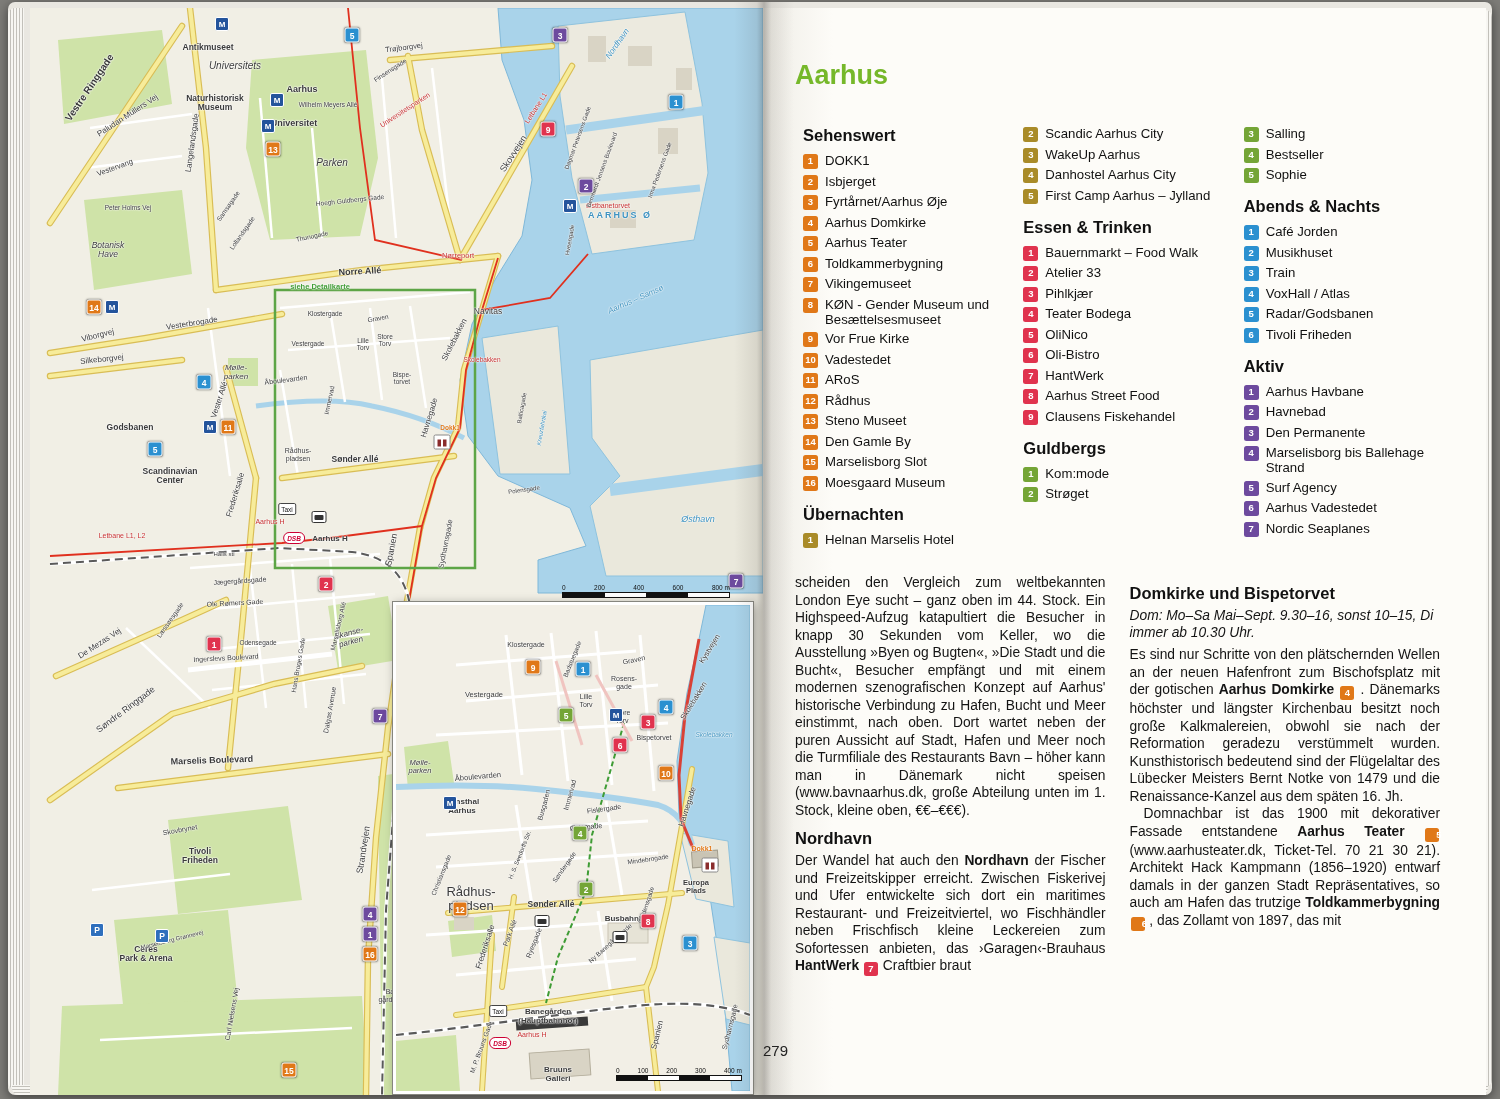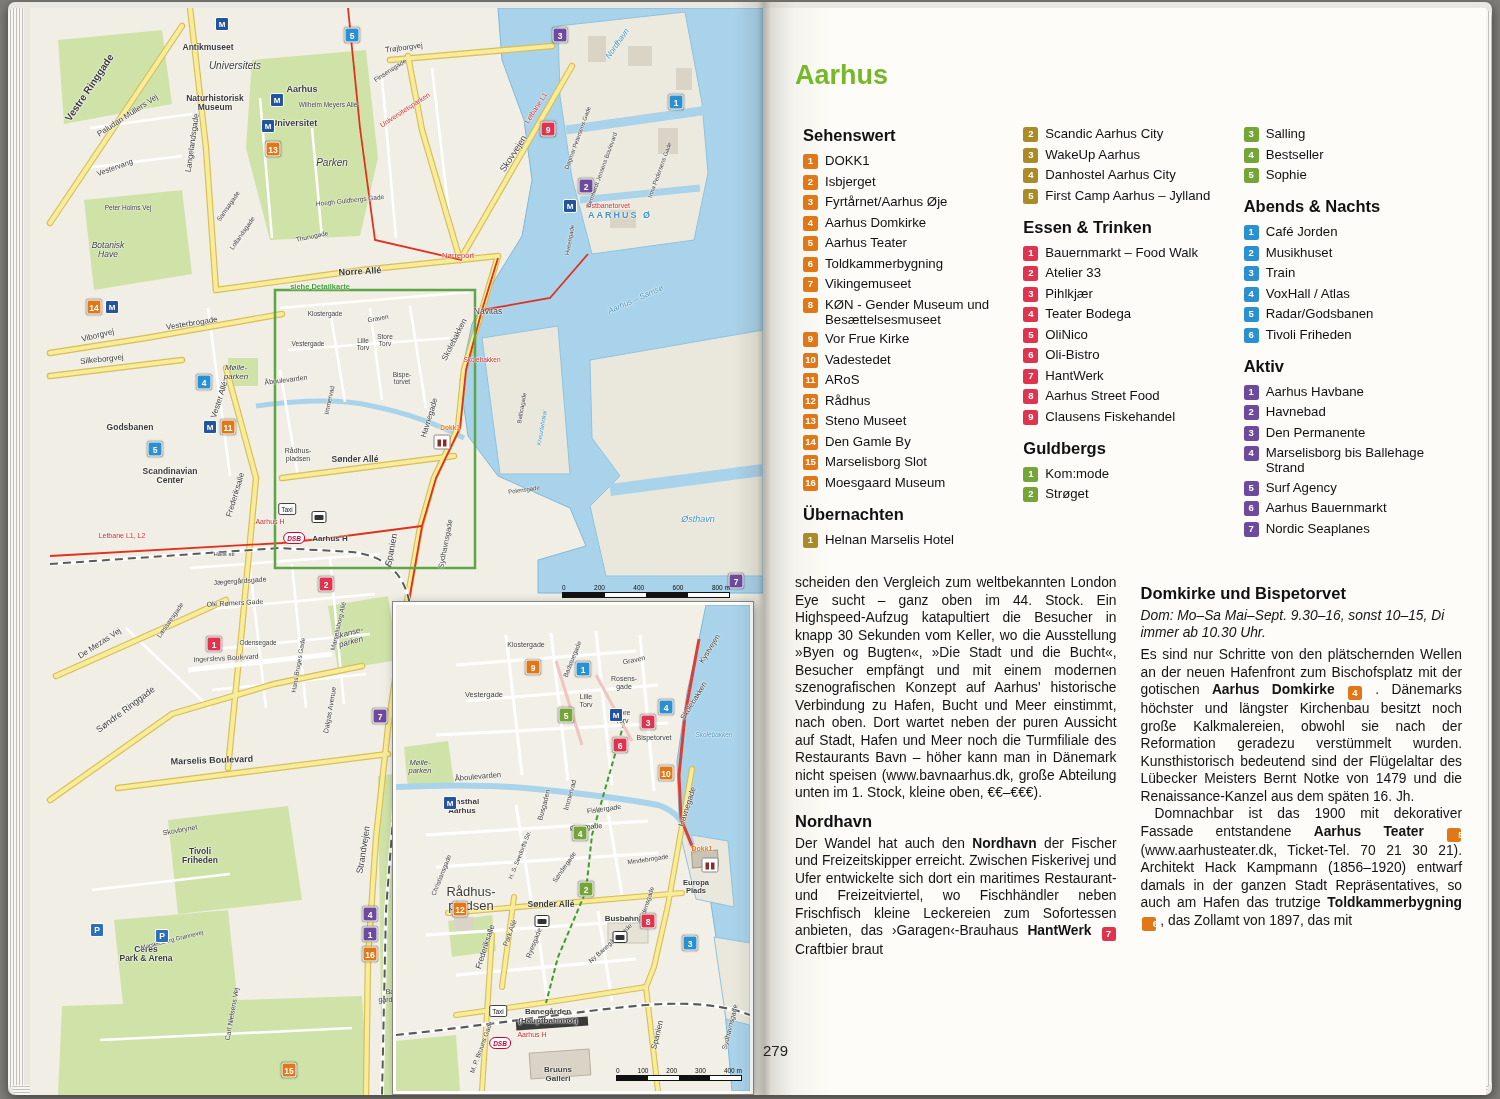--- a/index.html
+++ b/index.html
@@ -39,21 +39,21 @@
   #map-inset-overlay{position:absolute;inset:0;z-index:2;}
   
   .page-title{position:absolute;left:32px;top:52px;margin:0;font-size:27px;font-weight:700;color:#76b82a;}
   #legend{position:absolute;left:40px;top:118px;right:26px;display:flex;gap:4px;}
   .legend-col{flex:1;min-width:0;}
   .legend-head{font-size:16.5px;font-weight:700;color:#111;margin:14px 0 8px;}
   .legend-col .legend-head:first-child{margin-top:0;}
   .legend-item{display:flex;gap:7px;margin-bottom:4.5px;font-size:13.2px;color:#111;line-height:1.15;}
   .num-badge{flex:0 0 15px;width:15px;height:15px;border-radius:2.5px;color:#fff;font-size:9.5px;font-weight:700;
     display:flex;align-items:center;justify-content:center;margin-top:1px;}
-  #articles{position:absolute;left:32px;top:566px;right:24px;display:flex;gap:24px;}
+  #articles{position:absolute;left:32px;top:566px;right:46px;display:flex;gap:24px;}
   .article-col{flex:1;min-width:0;font-size:13.8px;line-height:1.27;color:#141414;text-align:justify;}
   .article-head{font-size:16.5px;font-weight:700;margin:9px 0 3px;text-align:left;color:#111;}
   .article-note{font-style:italic;margin:0 0 4px;text-align:left;}
   .article-p{margin:0;}
   .article-p.ind{text-indent:14px;}
   .bold{font-weight:700;}
   .inline-badge{display:inline-flex;width:14px;height:14px;border-radius:2.5px;color:#fff;font-size:9.5px;font-weight:700;
     align-items:center;justify-content:center;vertical-align:-2px;margin:0 1px;}
   .pageno{position:absolute;top:1034px;left:0;width:100%;text-align:left;font-size:15px;color:#222;}
 </style>
@@ -621,21 +621,21 @@
             <div class="legend-item">
               <span class="num-badge" style="background: rgb(109, 74, 158);">4</span>
               <span class="legend-label">Marselisborg bis Ballehage Strand</span>
             </div>
             <div class="legend-item">
               <span class="num-badge" style="background: rgb(109, 74, 158);">5</span>
               <span class="legend-label">Surf Agency</span>
             </div>
             <div class="legend-item">
               <span class="num-badge" style="background: rgb(109, 74, 158);">6</span>
-              <span class="legend-label">Aarhus Bauernmarkt</span>
+              <span class="legend-label">Aarhus Vadestedet</span>
             </div>
             <div class="legend-item">
               <span class="num-badge" style="background: rgb(109, 74, 158);">7</span>
               <span class="legend-label">Nordic Seaplanes</span>
             </div>
           </div>
         </div>
       <div id="articles">
           <div class="article-col">
             <p class="article-p"><span>scheiden den Vergleich zum weltbekannten London Eye sucht – ganz oben im 44. Stock. Ein Highspeed-Aufzug katapultiert die Besucher in knapp 30 Sekunden vom Keller, wo die Ausstellung »Byen og Bugten«, »Die Stadt und die Bucht«, Besucher empfängt und mit einem modernen szenografischen Konzept auf Aarhus' historische Verbindung zu Hafen, Bucht und Meer einstimmt, nach oben. Dort wartet neben der puren Aussicht auf Stadt, Hafen und Meer noch die Turmfiliale des Restaurants Bavn – höher kann man in Dänemark nicht speisen (www.bavnaarhus.dk, große Abteilung unten im 1. Stock, kleine oben, €€–€€€).</span></p>

